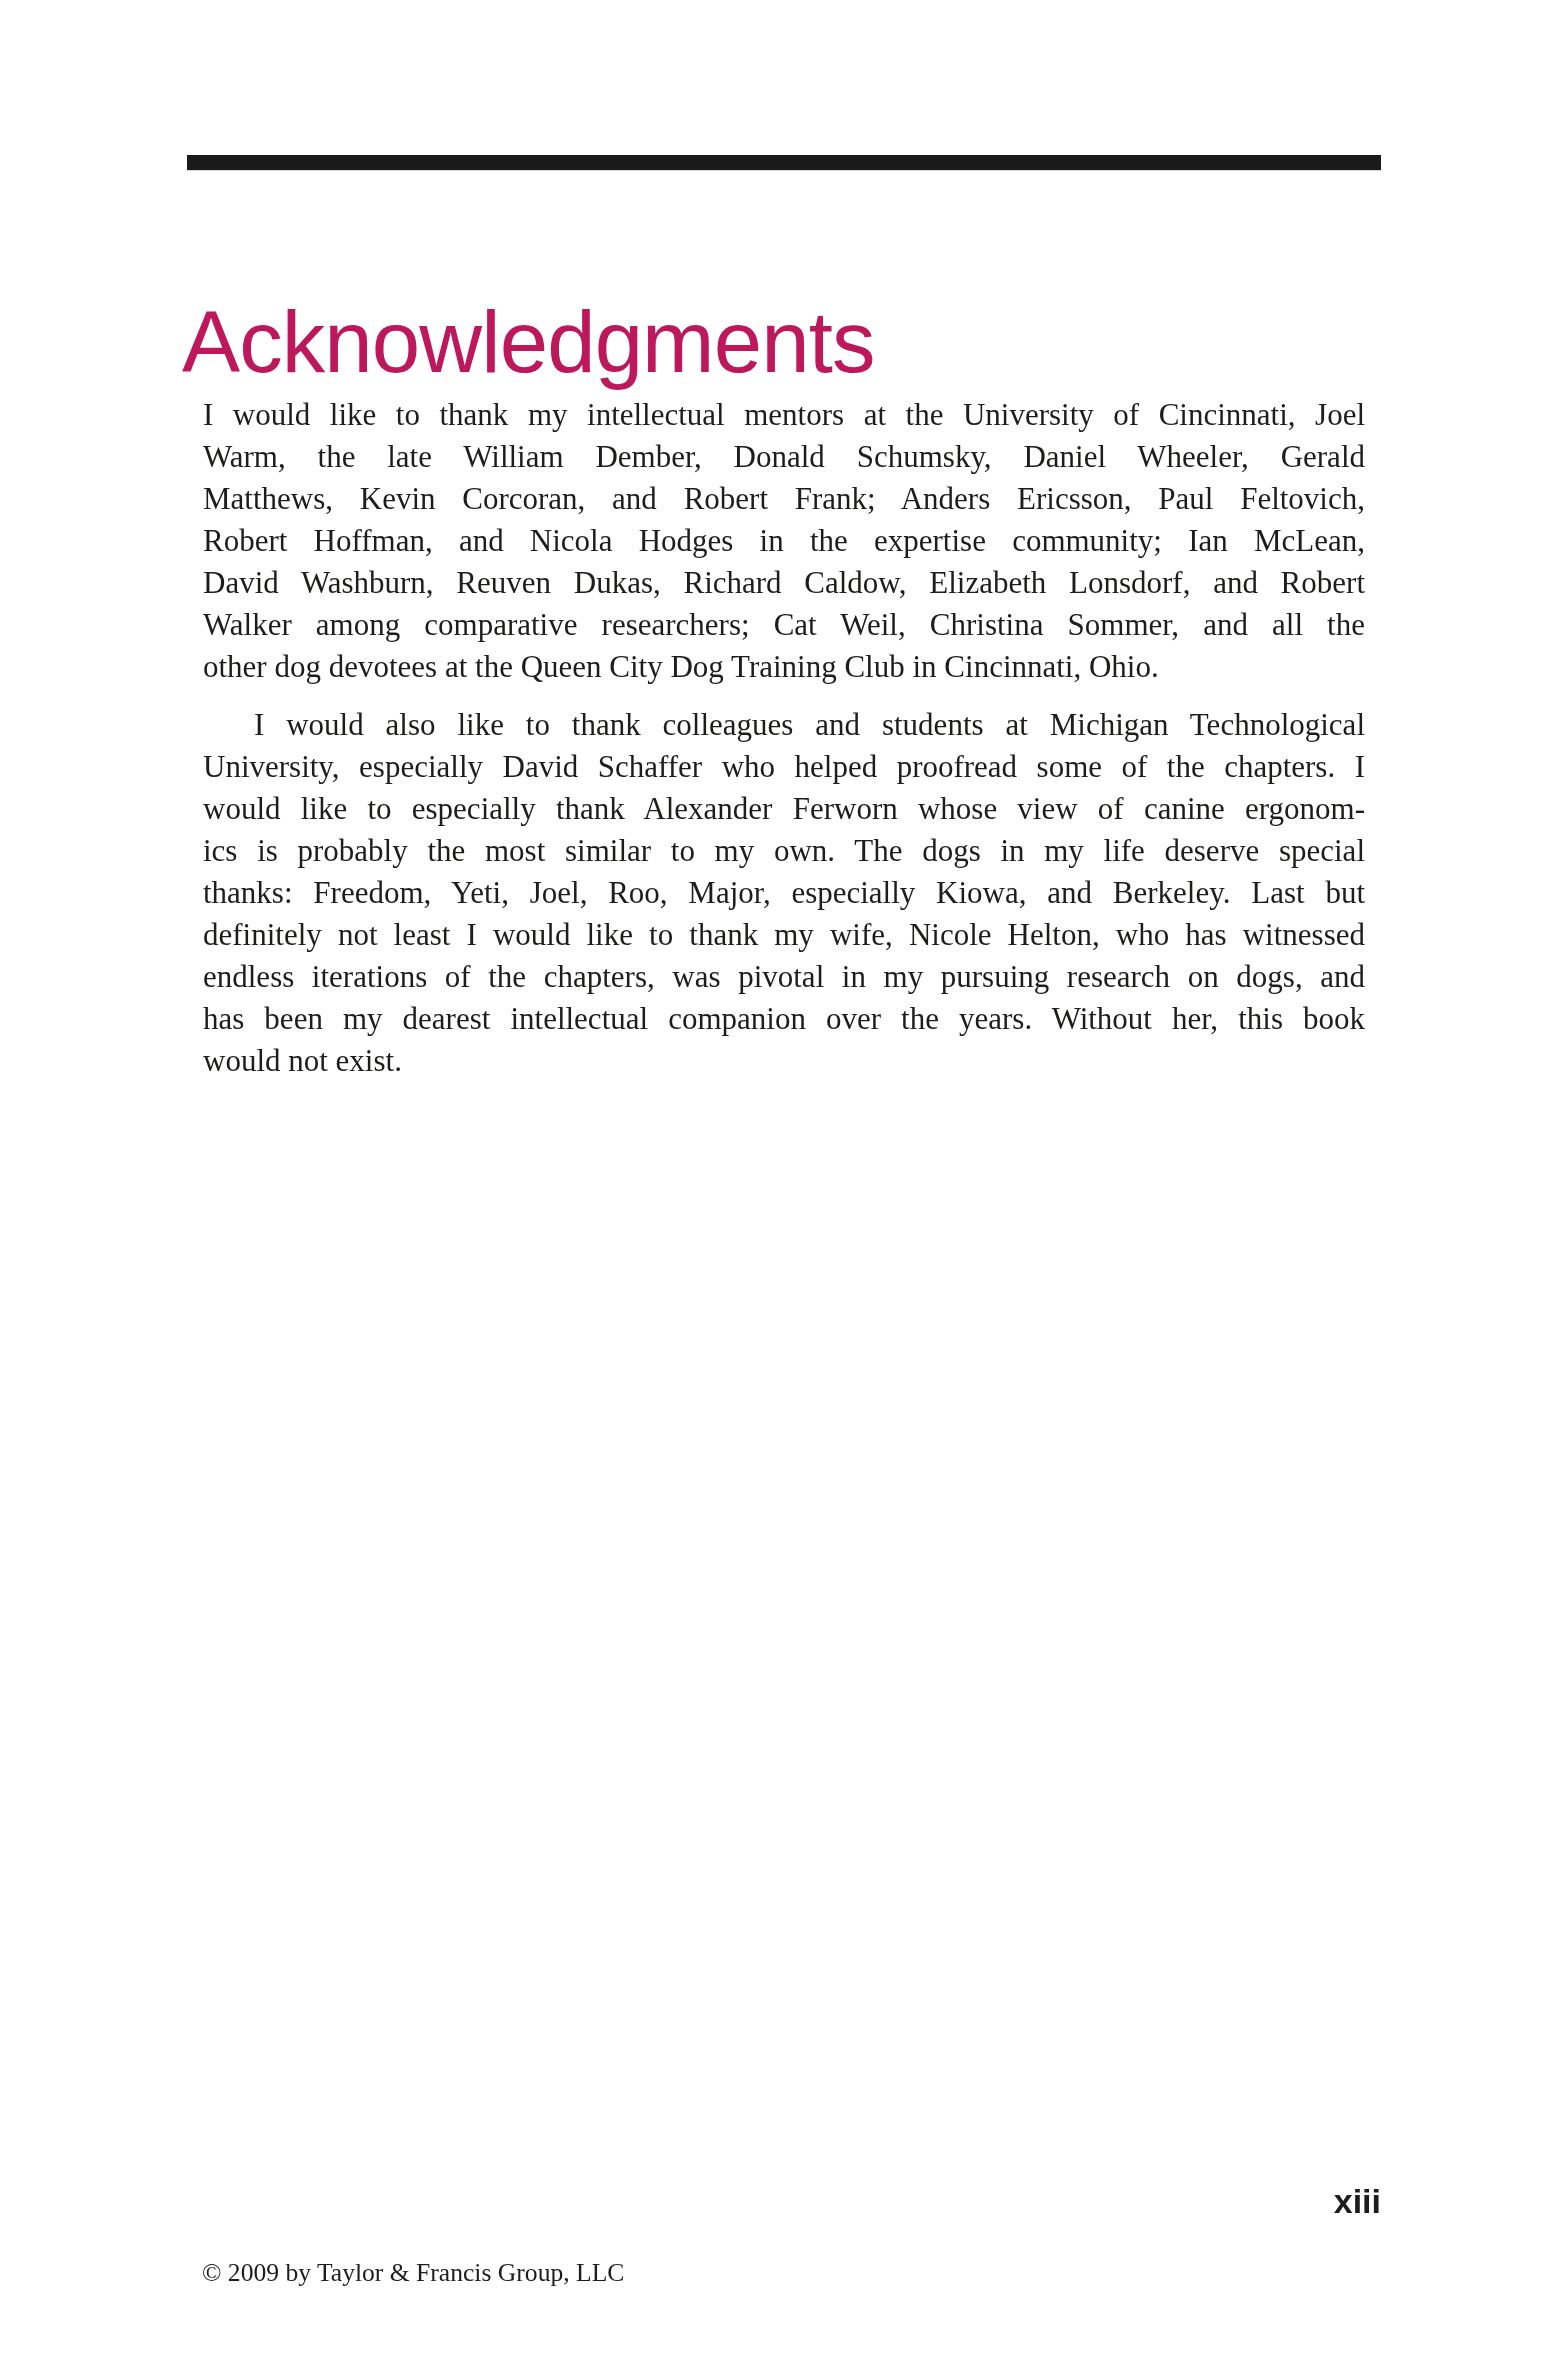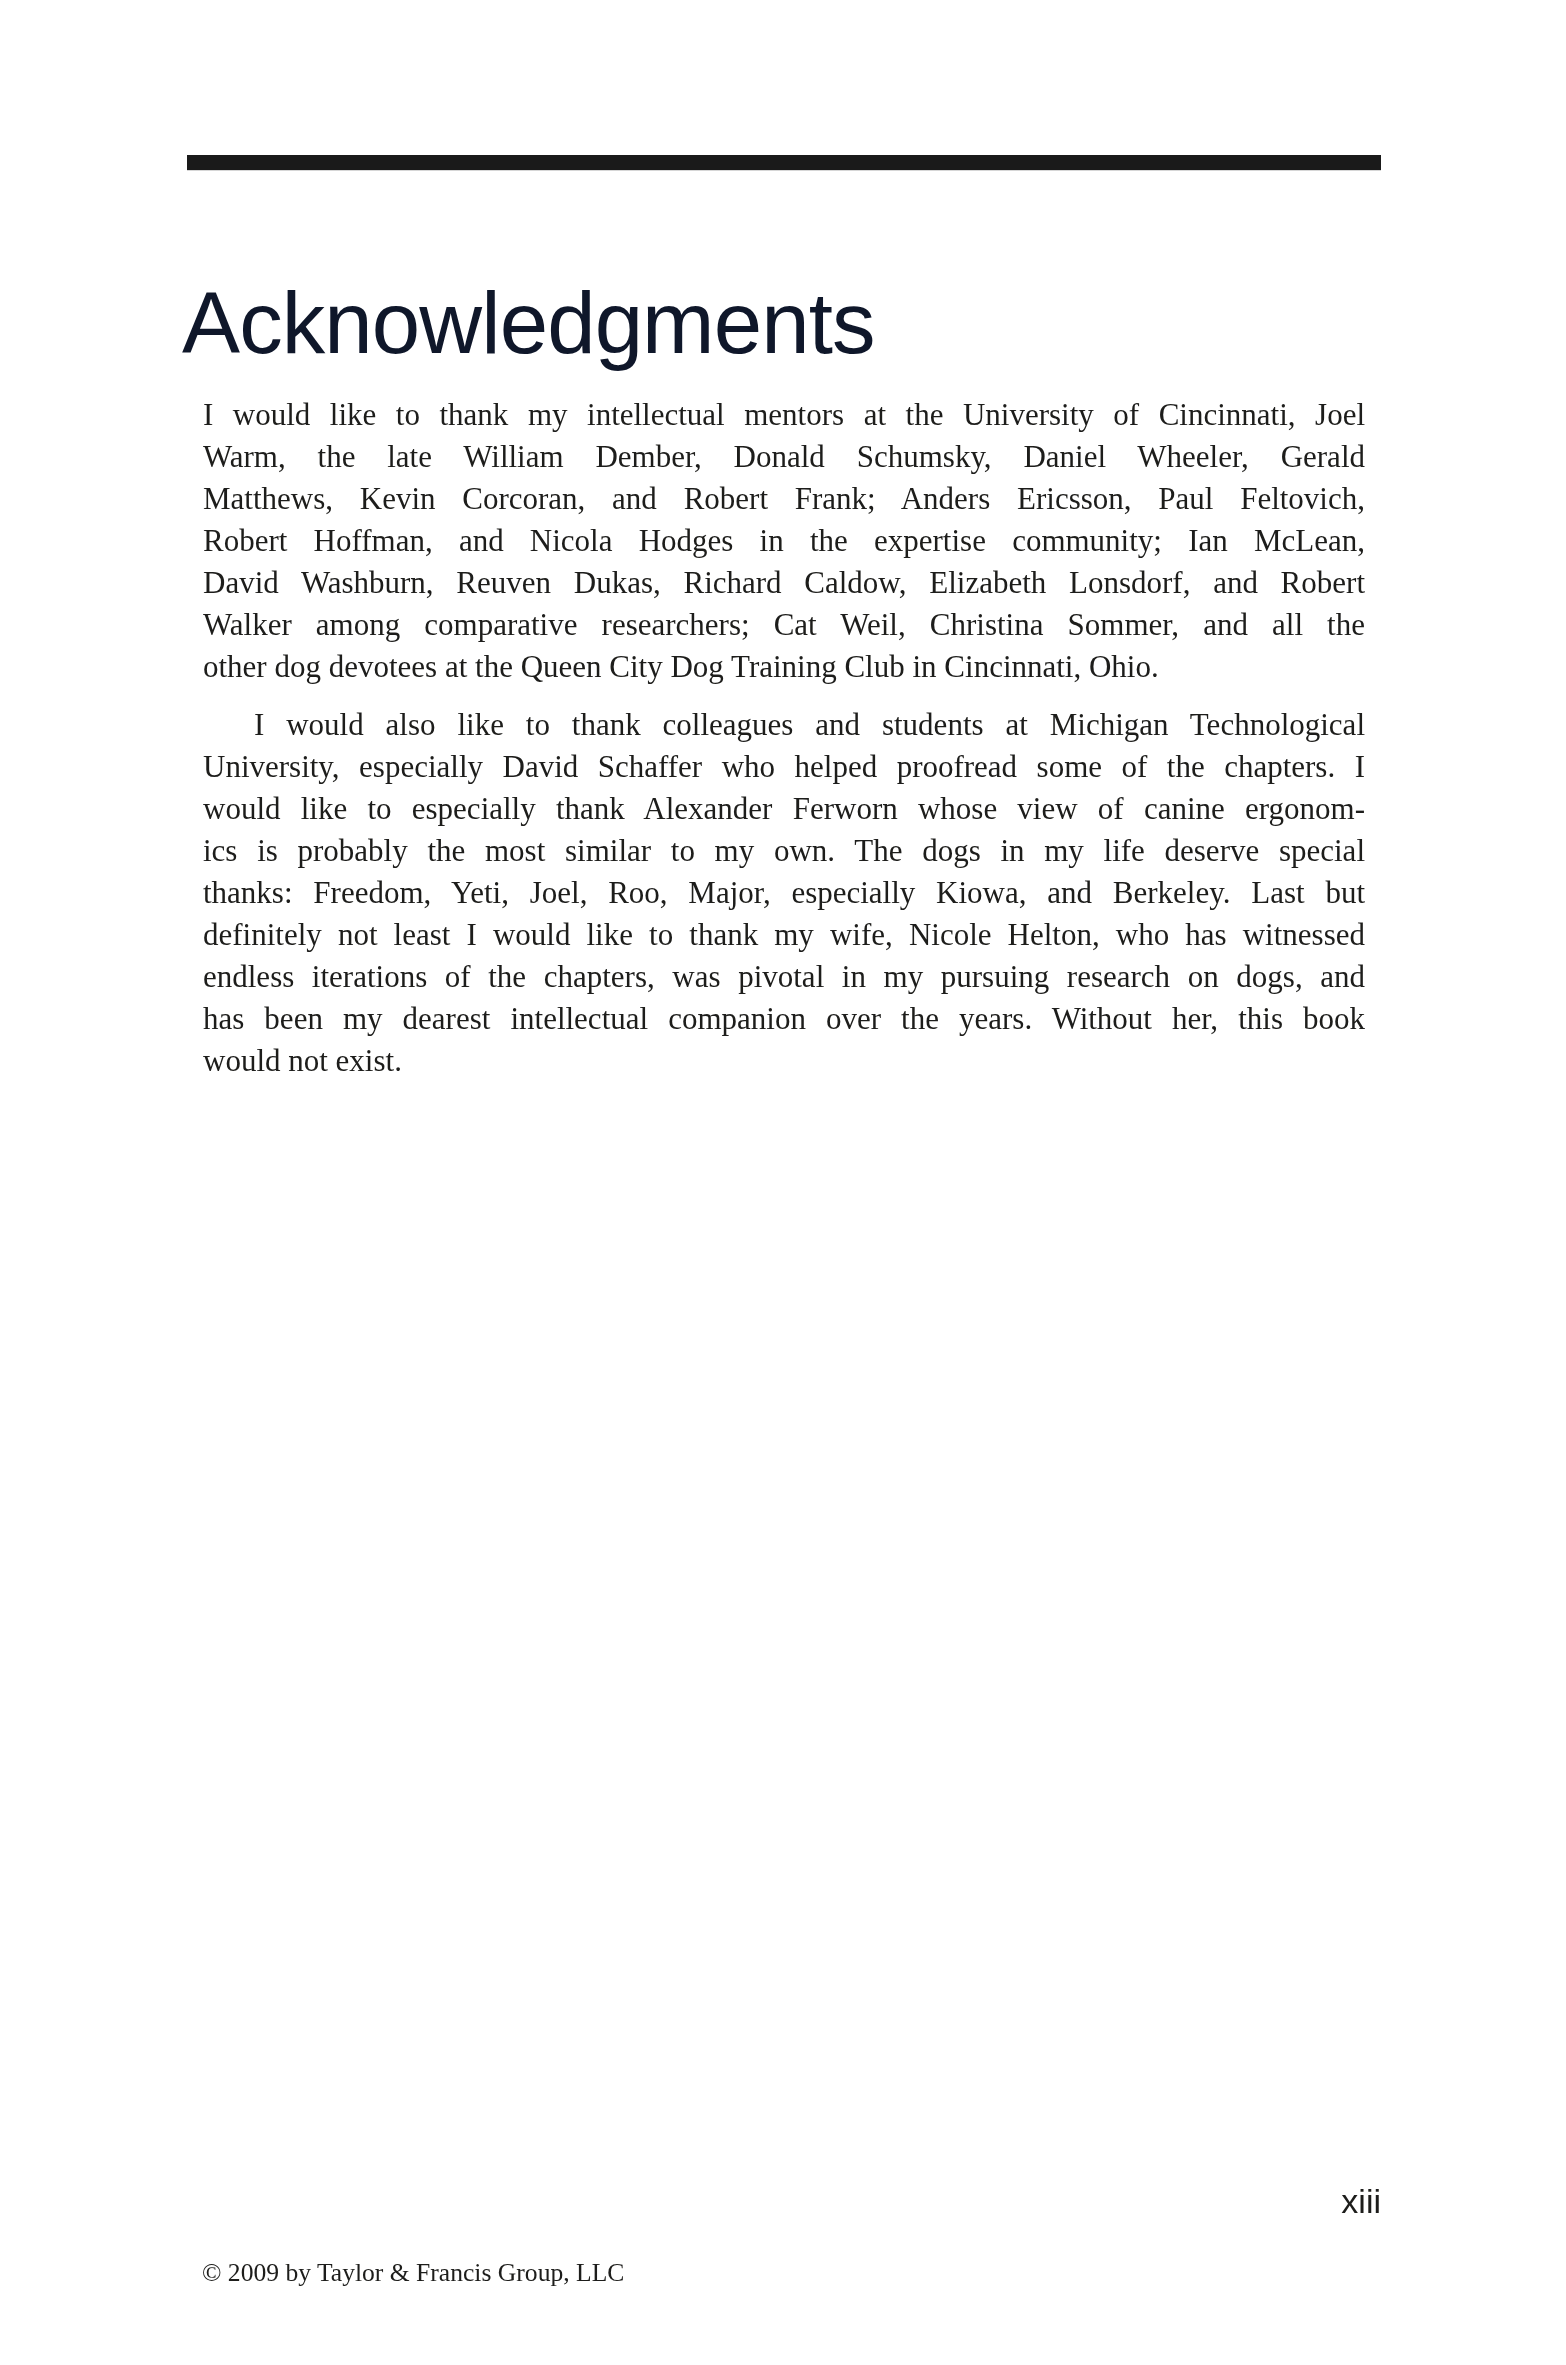--- a/index.html
+++ b/index.html
@@ -19,27 +19,27 @@
     left: 187px;
     top: 155px;
     width: 1194px;
     height: 14.5px;
     background: #1a1a1a;
     border-bottom: 1.7px solid #d6d6d6;
   }
   .page-title {
     position: absolute;
     left: 182px;
-    top: 217px;
+    top: 236px;
     font-family: "Liberation Sans", sans-serif;
     font-weight: 400;
     font-size: 87px;
     line-height: 1.1;
     letter-spacing: -0.9px;
-    color: #0f172a;
+    color: #be185d;
     white-space: nowrap;
   }
   .body-text {
     position: absolute;
     left: 187px;
     top: 378px;
     width: 1194px;
     font-family: "Liberation Serif", "DejaVu Serif", serif;
     font-size: 31px;
     line-height: 42px;
@@ -59,21 +59,21 @@
     font-family: "Liberation Serif", "DejaVu Serif", serif;
     font-size: 25.6px;
     color: #1d1d1b;
     white-space: nowrap;
   }
   .folio {
     position: absolute;
     right: 186px;
     top: 2182px;
     font-family: "Liberation Sans", sans-serif;
-    font-weight: 400;
+    font-weight: 700;
     font-size: 34px;
     color: #1d1d1b;
   }
 </style>
 </head>
 <body>
 
 <div id="page">
 
   <div class="top-rule"></div>

